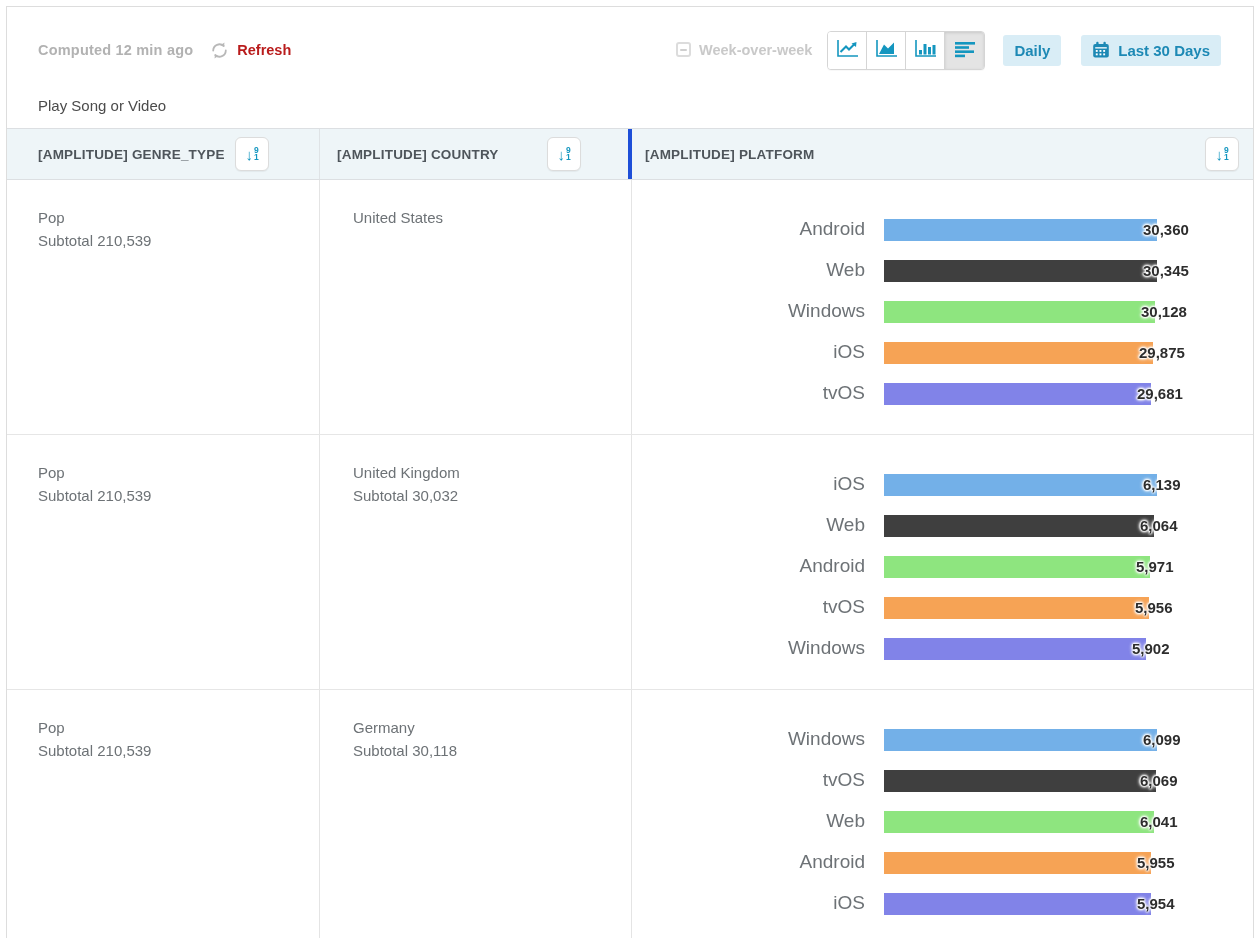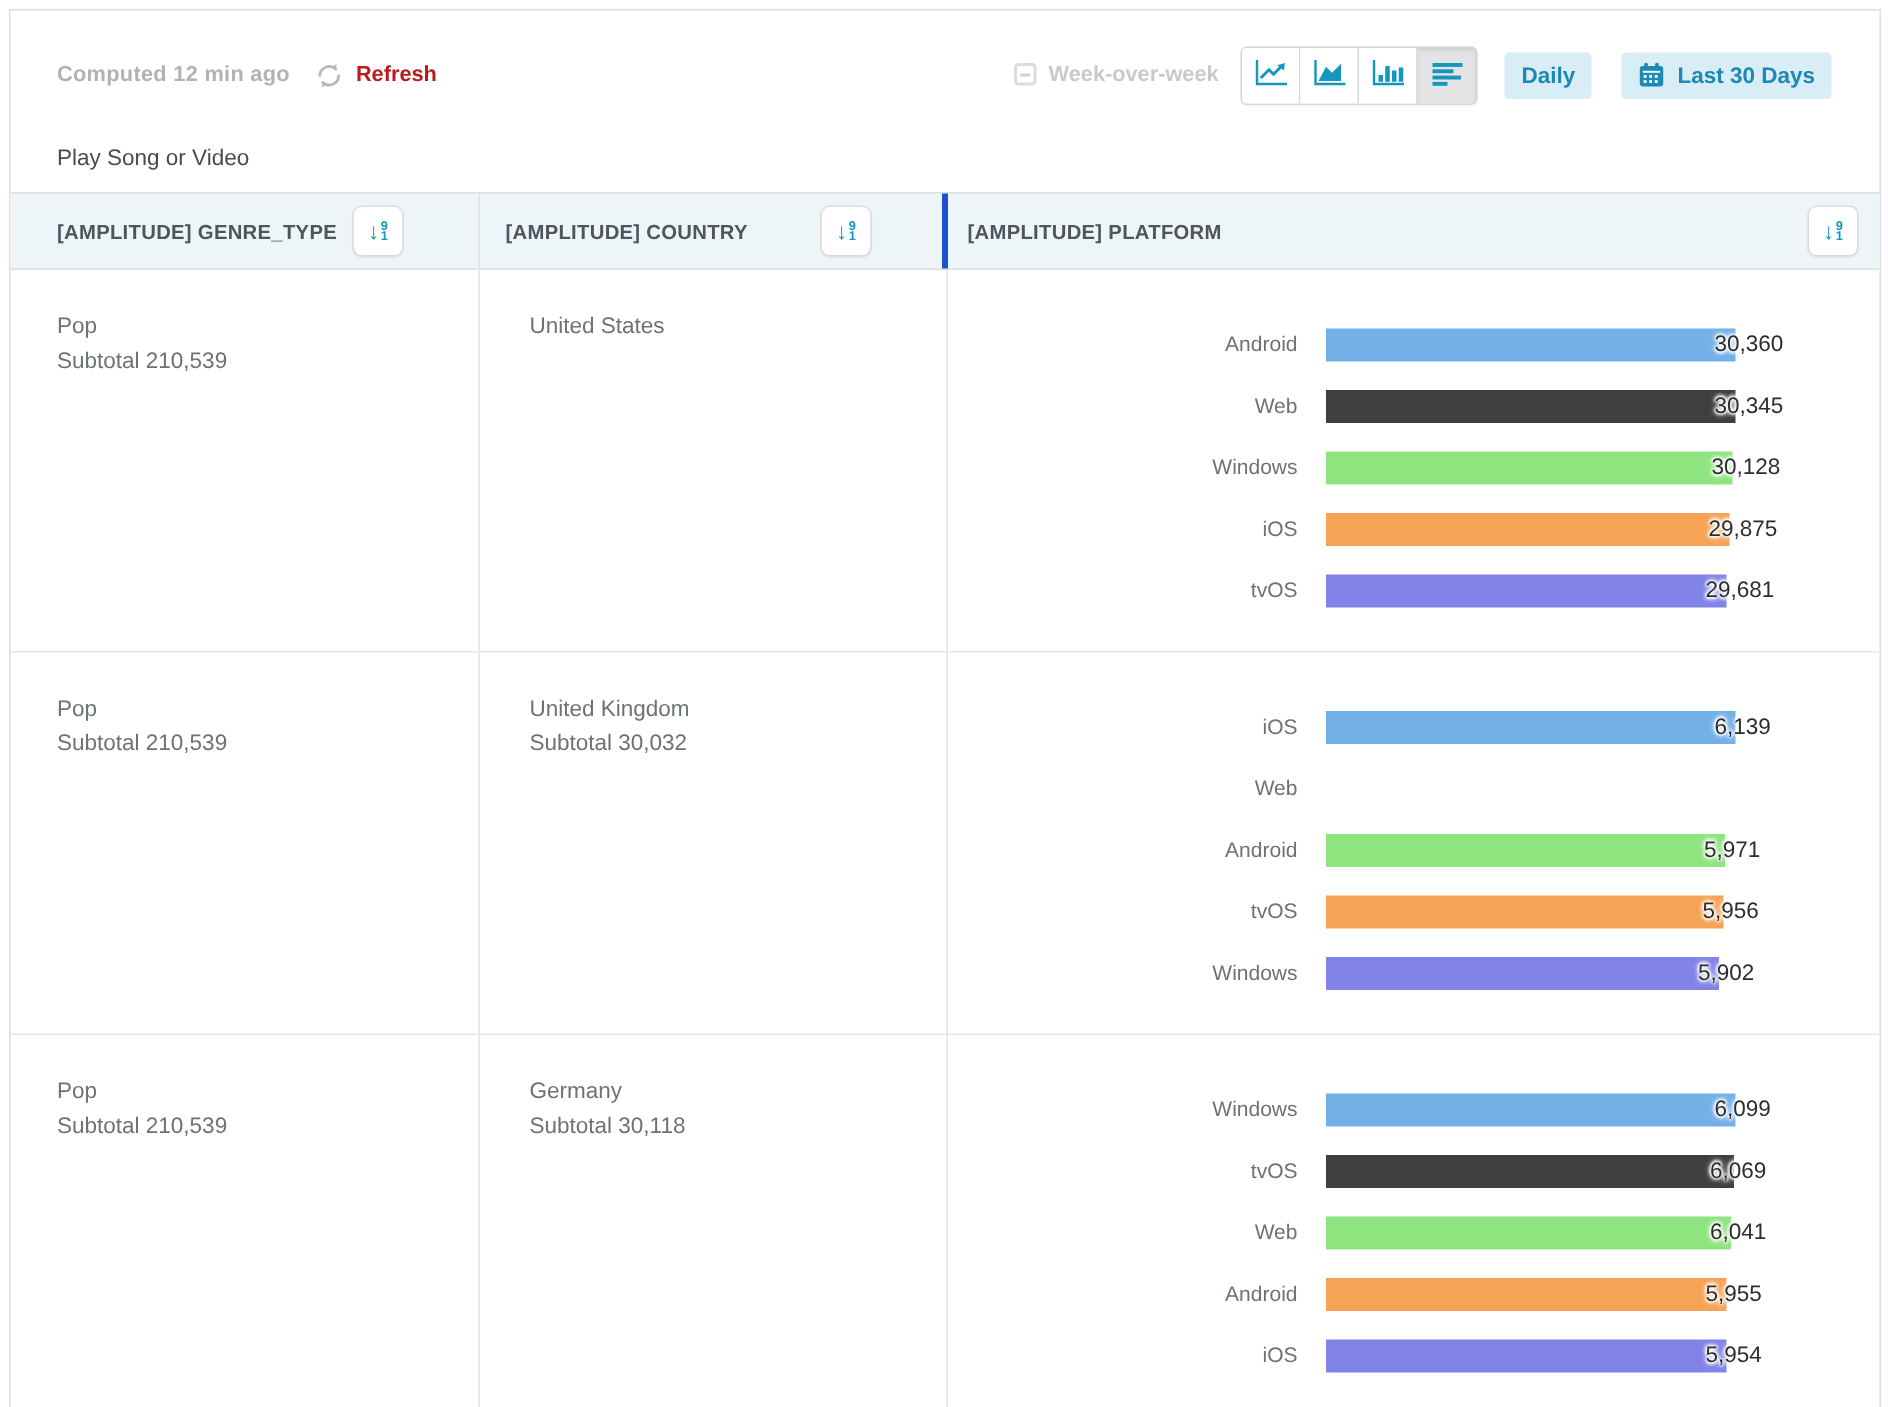--- a/index.html
+++ b/index.html
@@ -58,22 +58,22 @@
 
   
   .trow { display:flex; height:255px; border-bottom:1px solid #e6e6e6; }
   .trow:last-child { border-bottom:none; height:auto; min-height:250px; }
   .cell-genre  { width:313px; border-right:1px solid #e4e4e4; padding:26px 10px 0 31px; }
   .cell-country{ width:312px; border-right:1px solid #e4e4e4; padding:26px 10px 0 33px; }
   .cell-text { color:#6d7276; font-size:15px; line-height:23px; }
   .cell-chart { flex:1; padding-top:28px; }
 
   .bar-row { display:flex; align-items:center; height:41px; }
-  .bar-label { width:233px; text-align:right; color:#6d7276; font-size:14px; flex:none; }
-  .bar-track { position:relative; flex:1; height:20px; margin-left:19px; }
+  .bar-label { width:233px; text-align:right; color:#6d7276; font-size:19px; flex:none; }
+  .bar-track { position:relative; flex:1; height:20px; margin-left:19px;font-weight:bold; }
   .bar { height:22px; }
   .bar-value { position:absolute; top:0; line-height:22px; font-size:15px; color:#2d2d2d;
                white-space:nowrap;
                text-shadow:-1px 0 2px #fff, 1px 0 2px #fff, 0 -1px 2px #fff,
                            0 1px 2px #fff, 0 0 4px #fff, 0 0 4px #fff; }
 </style>
 </head>
 <body>
 
 <div class="card">
@@ -266,20 +266,24 @@
     <div class="cell-chart">
           <div class="bar-row">
             <div class="bar-label">iOS</div>
             <div class="bar-track">
               <div class="bar" style="width: 273px; background: rgb(115, 176, 232);"></div>
               <div class="bar-value" style="left: 259px;">6,139</div>
             </div>
           </div>
           <div class="bar-row">
             <div class="bar-label">Web</div>
+            <div class="bar-track">
+              <div class="bar" style="width: 270px; background: rgb(63, 63, 63);"></div>
+              <div class="bar-value" style="left: 256px;">6,064</div>
+            </div>
           </div>
           <div class="bar-row">
             <div class="bar-label">Android</div>
             <div class="bar-track">
               <div class="bar" style="width: 266px; background: rgb(142, 229, 127);"></div>
               <div class="bar-value" style="left: 252px;">5,971</div>
             </div>
           </div>
           <div class="bar-row">
             <div class="bar-label">tvOS</div>

